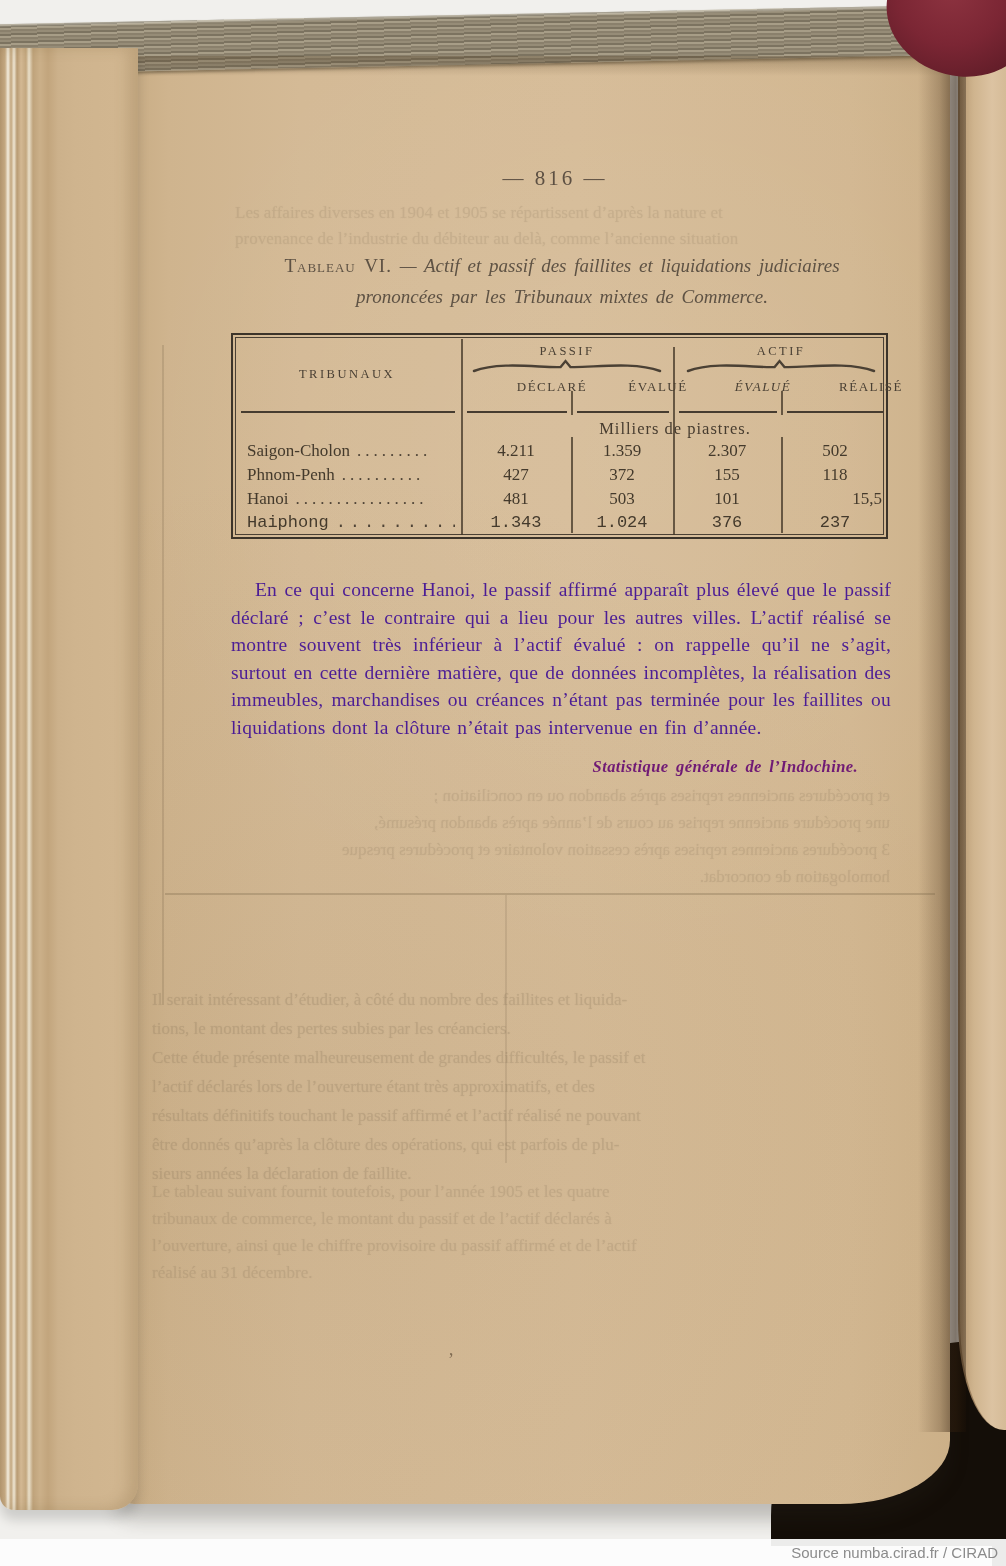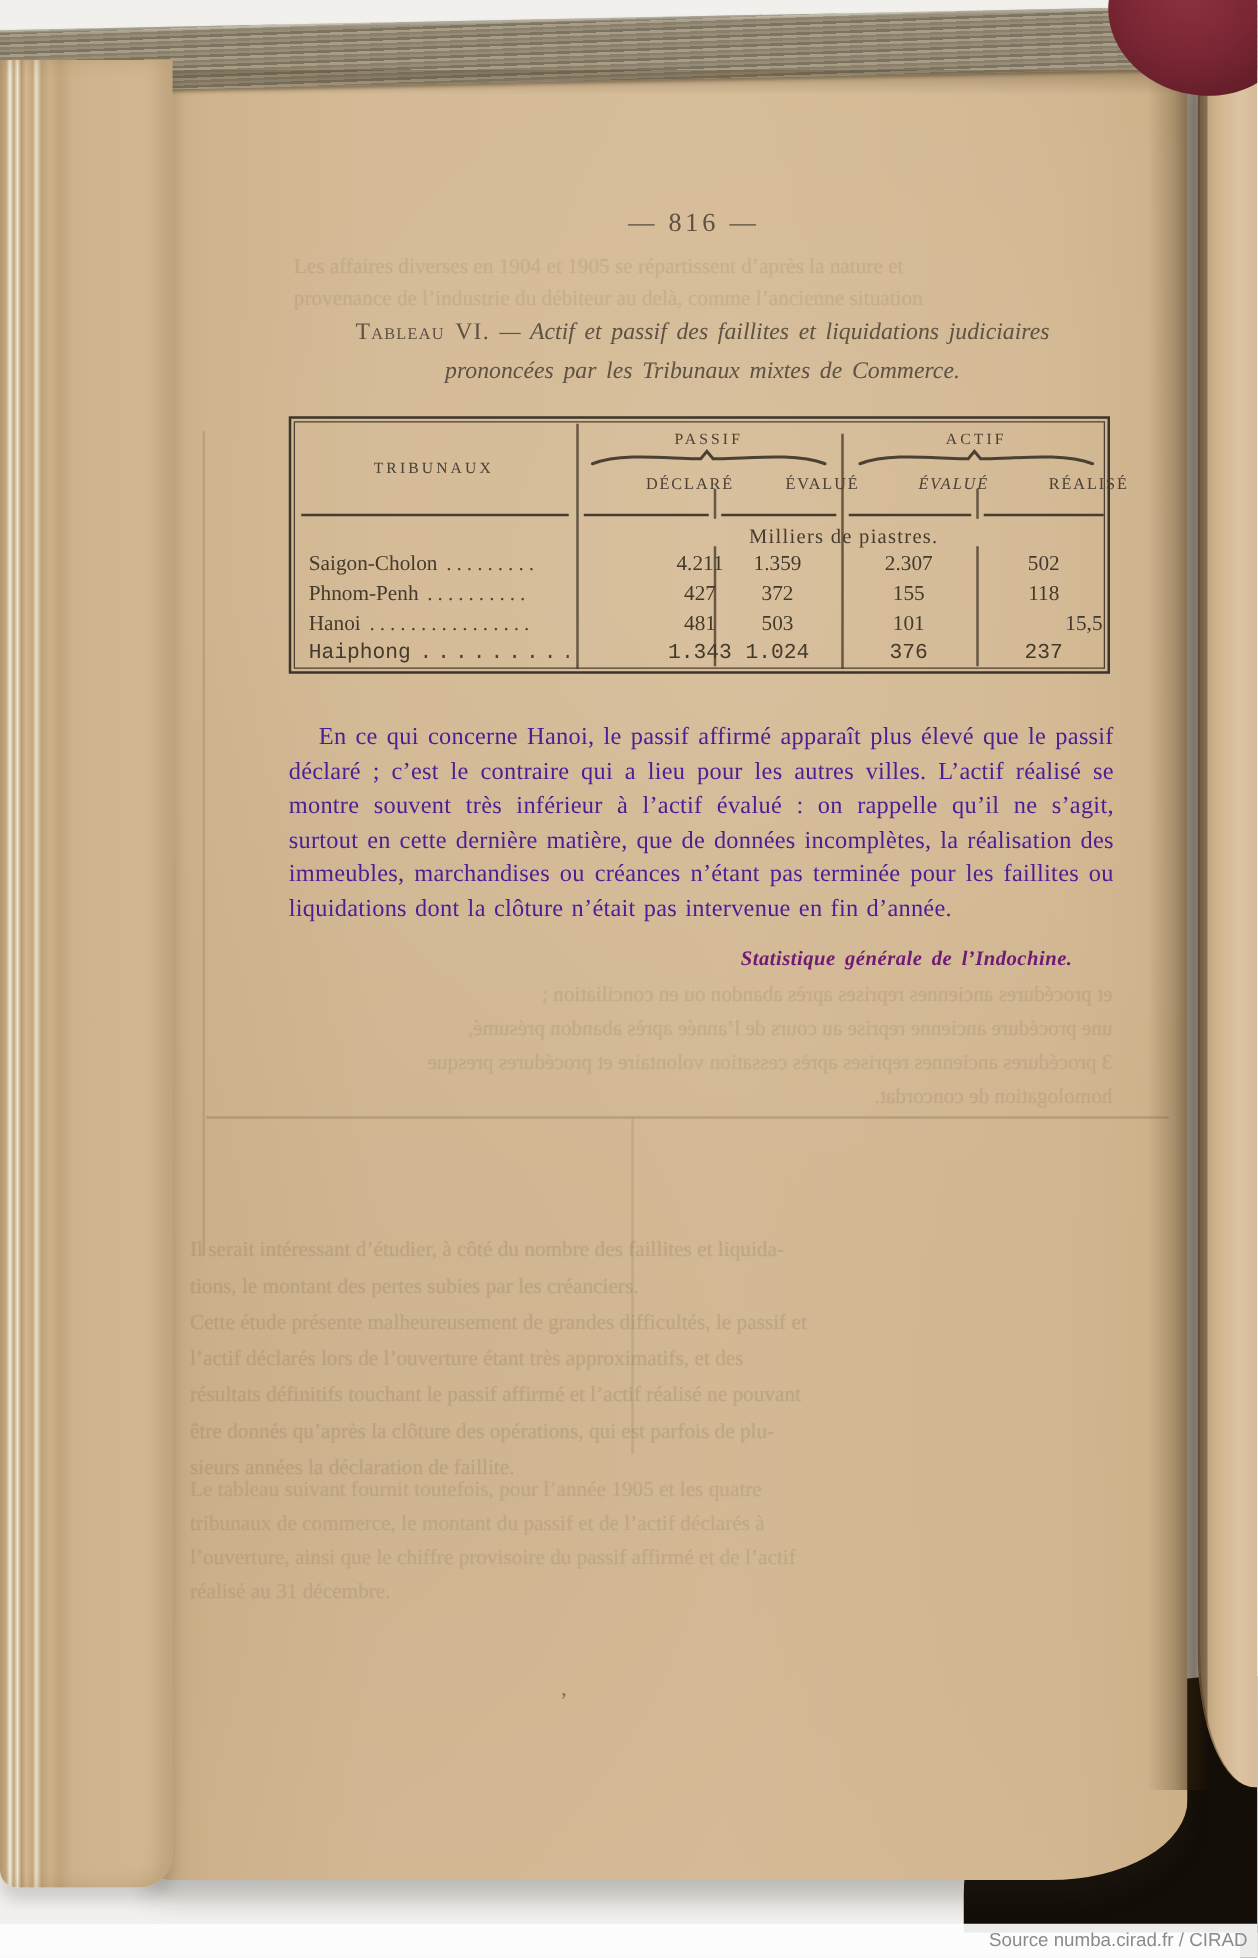--- a/index.html
+++ b/index.html
@@ -69,21 +69,21 @@
   .v3{left:440px;top:12px;height:188px;}
   .v2a{left:338px;top:56px;height:24px;} .v2b{left:338px;top:102px;height:96px;}
   .v4a{left:548px;top:56px;height:24px;} .v4b{left:548px;top:102px;height:96px;}
   .unit-row{position:absolute;left:228px;width:428px;top:84px;text-align:center;
     font-size:16.5px;letter-spacing:1px;color:#473c2f;}
   .trow{position:absolute;left:0;width:657px;height:25px;line-height:25px;font-size:17px;color:#443a2c;}
   .r0{top:103px;} .r1{top:127px;} .r2{top:151px;} .r3{top:175px;font-family:Liberation Mono, monospace;}
   .nm{position:absolute;left:14px;top:0;width:208px;white-space:nowrap;overflow:hidden;}
   .tleader{letter-spacing:4px;margin-left:7px;color:#4e4336;}
   .tval{position:absolute;top:0;text-align:center;}
-  .c2{left:228px;width:110px;padding-left:44px;} .c3{left:338px;width:102px;}
+  .c2{left:228px;width:110px;} .c3{left:338px;width:102px;}
   .c4{left:440px;width:108px;} .c5{left:548px;width:108px;}
   .ralign{text-align:right;padding-right:7px;box-sizing:border-box;}
 
   .body-par{position:absolute;left:231px;top:576px;width:660px;
     font-size:19.5px;line-height:27.6px;text-align:justify;text-indent:24px;
     color:#4c1d95;letter-spacing:.2px;word-spacing:1.5px;}
   .attribution{position:absolute;left:460px;top:757px;width:398px;text-align:right;
     font-style:italic;font-weight:bold;font-size:16.5px;color:#701a75;letter-spacing:.4px;word-spacing:3px;}
 
   

